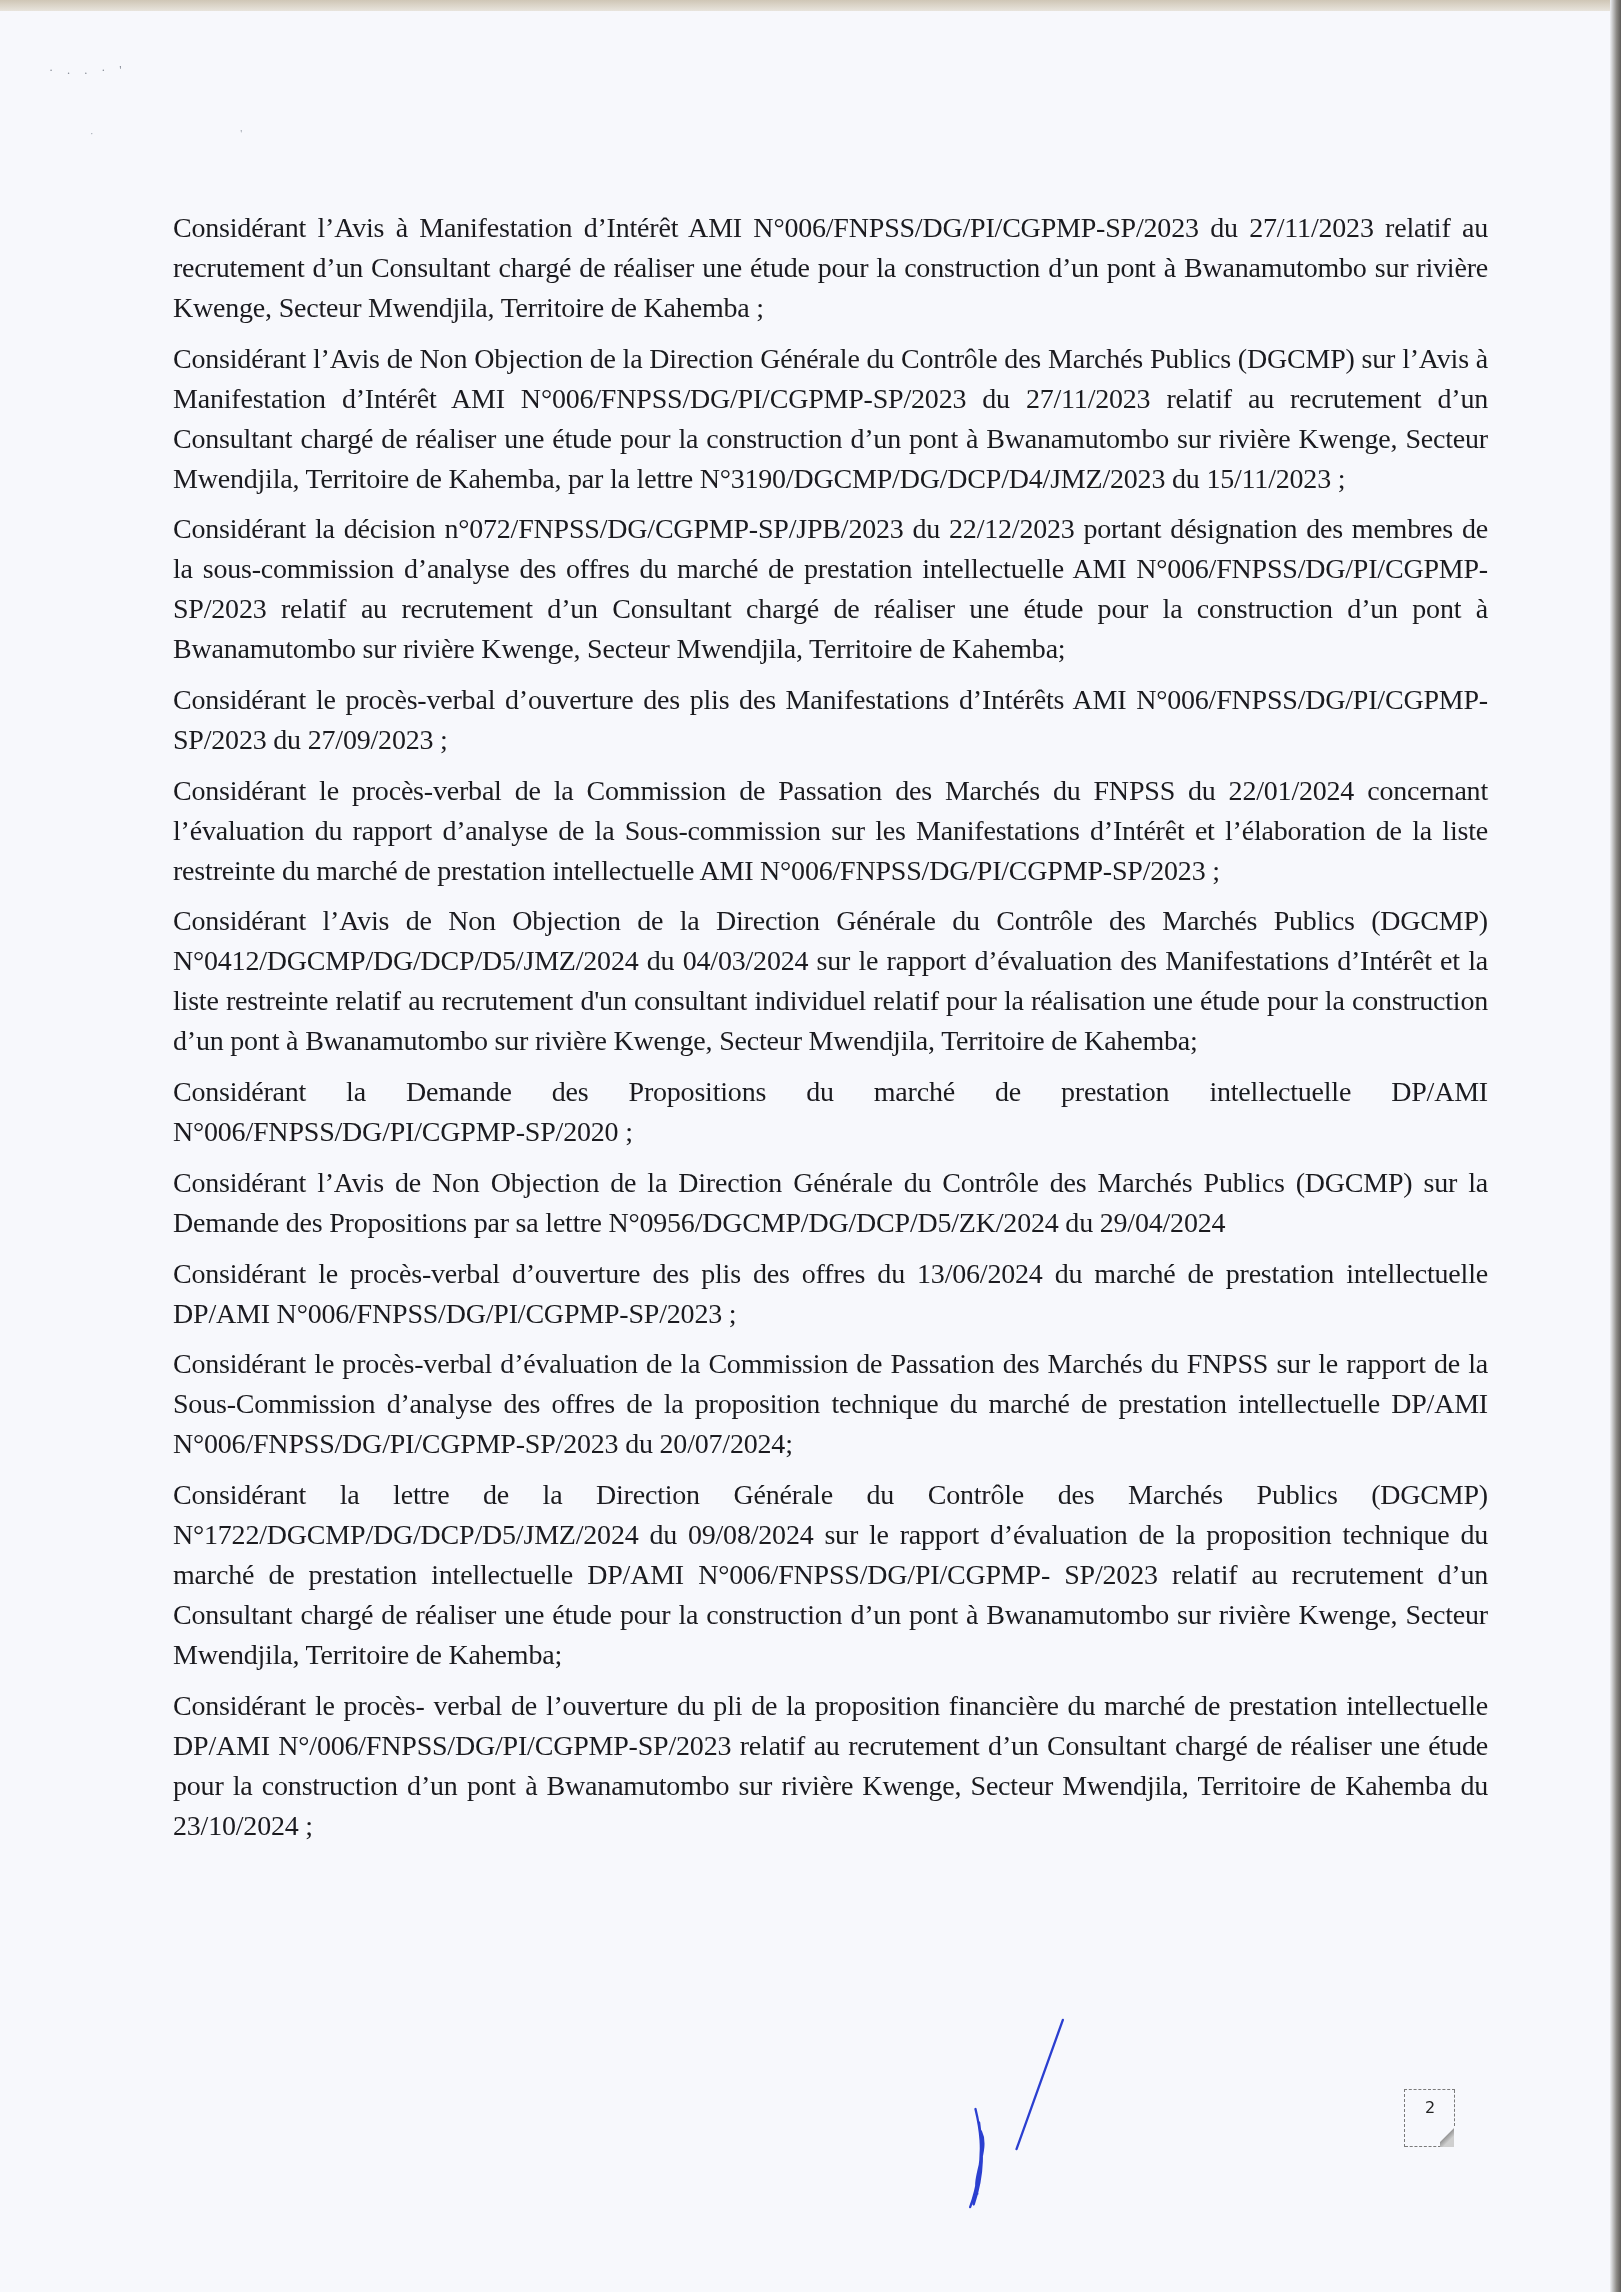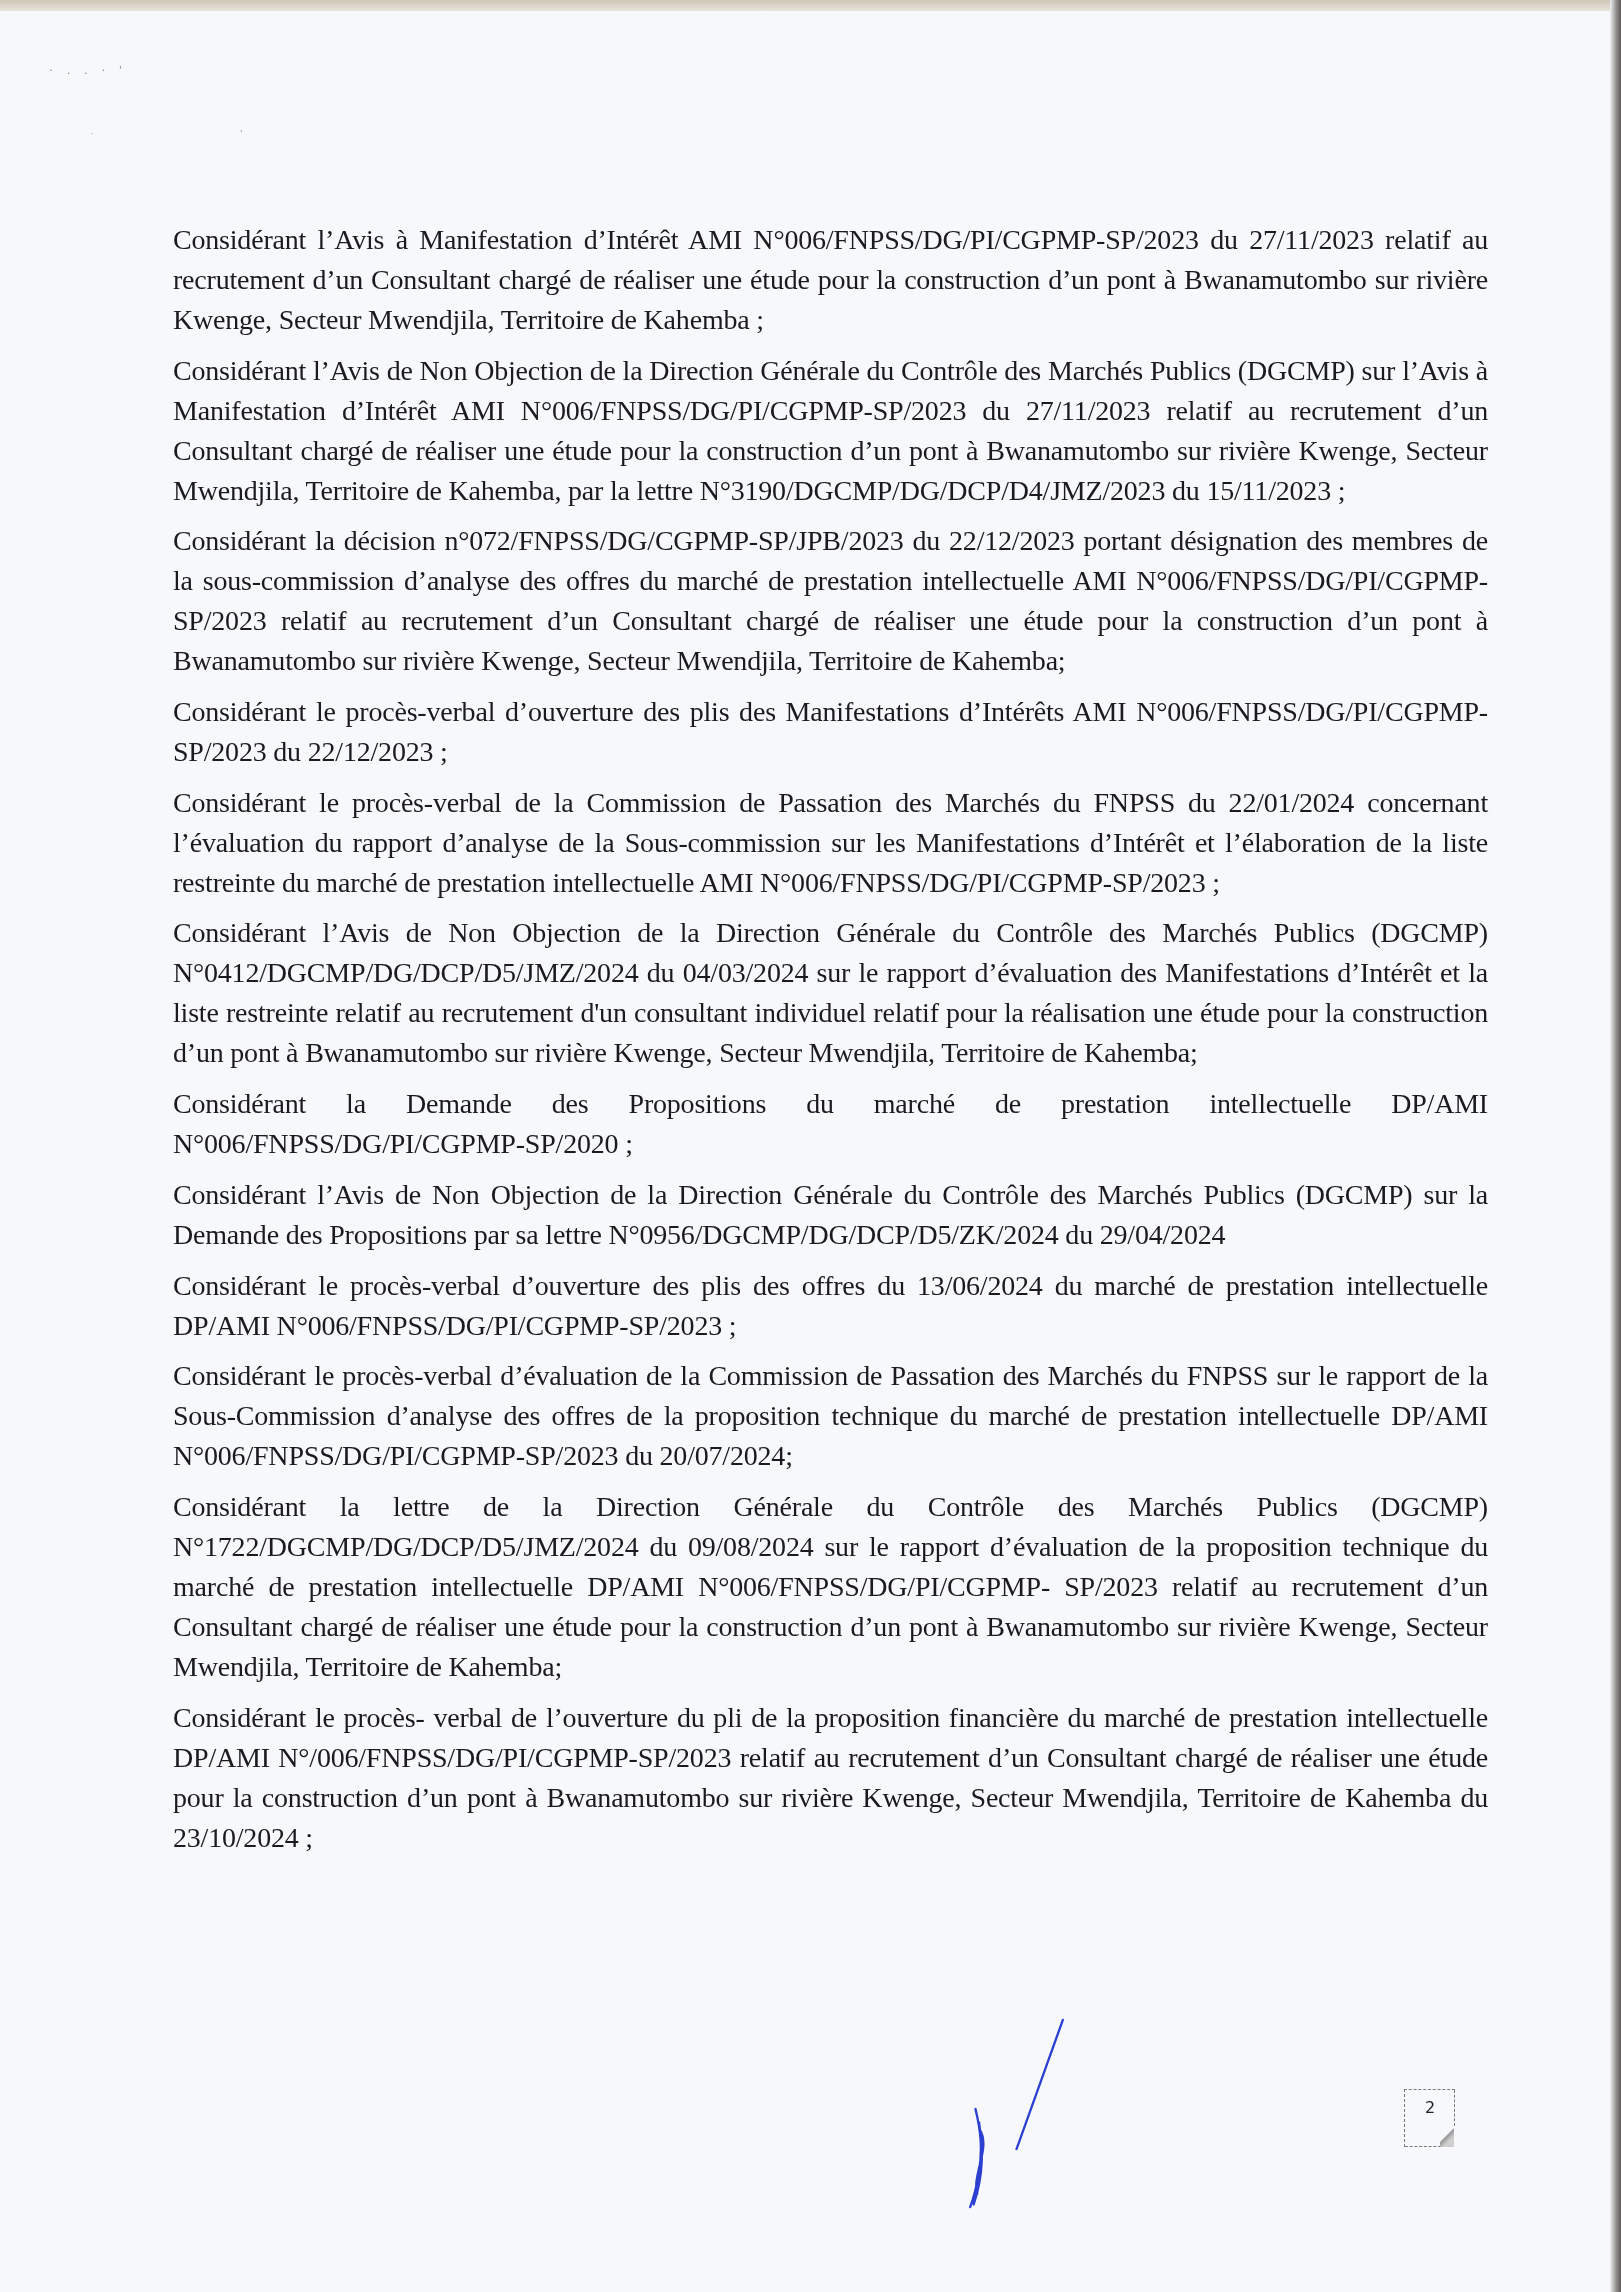--- a/index.html
+++ b/index.html
@@ -43,21 +43,21 @@
     .specks2 {
       position: absolute;
       left: 90px; top: 116px;
       font-size: 10.7px;
       color: #9aa0aa;
       letter-spacing: 72px;
     }
     .content {
       position: absolute;
       left: 173px;
-      top: 220px;
+      top: 208px;
       width: 1315px;
     }
     .para {
       font-size: 28px;
       line-height: 40px;
       text-align: justify;
       margin: 0 0 10.7px 0;
       letter-spacing: -0.2px;
     }
     .signature {
@@ -114,21 +114,21 @@
 <div class="page">
   <div class="specks">· . . · '</div>
   <div class="specks2">· '</div>
 </div>
 <div class="scan-right-edge"></div>
 
 <div class="content">
   <p class="para">Considérant l’Avis à Manifestation d’Intérêt AMI N°006/FNPSS/DG/PI/CGPMP-SP/2023 du 27/11/2023 relatif au recrutement d’un Consultant chargé de réaliser une étude pour la construction d’un pont à Bwanamutombo sur rivière Kwenge, Secteur Mwendjila, Territoire de Kahemba ;</p>
   <p class="para">Considérant l’Avis de Non Objection de la Direction Générale du Contrôle des Marchés Publics (DGCMP) sur l’Avis à Manifestation d’Intérêt AMI N°006/FNPSS/DG/PI/CGPMP-SP/2023 du 27/11/2023 relatif au recrutement d’un Consultant chargé de réaliser une étude pour la construction d’un pont à Bwanamutombo sur rivière Kwenge, Secteur Mwendjila, Territoire de Kahemba, par la lettre N°3190/DGCMP/DG/DCP/D4/JMZ/2023 du 15/11/2023 ;</p>
   <p class="para">Considérant la décision n°072/FNPSS/DG/CGPMP-SP/JPB/2023 du 22/12/2023 portant désignation des membres de la sous-commission d’analyse des offres du marché de prestation intellectuelle AMI N°006/FNPSS/DG/PI/CGPMP-SP/2023 relatif au recrutement d’un Consultant chargé de réaliser une étude pour la construction d’un pont à Bwanamutombo sur rivière Kwenge, Secteur Mwendjila, Territoire de Kahemba;</p>
-  <p class="para">Considérant le procès-verbal d’ouverture des plis des Manifestations d’Intérêts AMI N°006/FNPSS/DG/PI/CGPMP-SP/2023 du 22/12/2023 ;</p>
+  <p class="para">Considérant le procès-verbal d’ouverture des plis des Manifestations d’Intérêts AMI N°006/FNPSS/DG/PI/CGPMP-SP/2023 du 27/09/2023 ;</p>
   <p class="para">Considérant le procès-verbal de la Commission de Passation des Marchés du FNPSS du 22/01/2024 concernant l’évaluation du rapport d’analyse de la Sous-commission sur les Manifestations d’Intérêt et l’élaboration de la liste restreinte du marché de prestation intellectuelle AMI N°006/FNPSS/DG/PI/CGPMP-SP/2023 ;</p>
   <p class="para">Considérant l’Avis de Non Objection de la Direction Générale du Contrôle des Marchés Publics (DGCMP) N°0412/DGCMP/DG/DCP/D5/JMZ/2024 du 04/03/2024 sur le rapport d’évaluation des Manifestations d’Intérêt et la liste restreinte relatif au recrutement d'un consultant individuel relatif pour la réalisation une étude pour la construction d’un pont à Bwanamutombo sur rivière Kwenge, Secteur Mwendjila, Territoire de Kahemba;</p>
   <p class="para">Considérant la Demande des Propositions du marché de prestation intellectuelle DP/AMI N°006/FNPSS/DG/PI/CGPMP-SP/2020 ;</p>
   <p class="para">Considérant l’Avis de Non Objection de la Direction Générale du Contrôle des Marchés Publics (DGCMP) sur la Demande des Propositions par sa lettre N°0956/DGCMP/DG/DCP/D5/ZK/2024 du 29/04/2024</p>
   <p class="para">Considérant le procès-verbal d’ouverture des plis des offres du 13/06/2024 du marché de prestation intellectuelle DP/AMI N°006/FNPSS/DG/PI/CGPMP-SP/2023 ;</p>
   <p class="para">Considérant le procès-verbal d’évaluation de la Commission de Passation des Marchés du FNPSS sur le rapport de la Sous-Commission d’analyse des offres de la proposition technique du marché de prestation intellectuelle DP/AMI N°006/FNPSS/DG/PI/CGPMP-SP/2023 du 20/07/2024;</p>
   <p class="para">Considérant la lettre de la Direction Générale du Contrôle des Marchés Publics (DGCMP) N°1722/DGCMP/DG/DCP/D5/JMZ/2024 du 09/08/2024 sur le rapport d’évaluation de la proposition technique du marché de prestation intellectuelle DP/AMI N°006/FNPSS/DG/PI/CGPMP- SP/2023 relatif au recrutement d’un Consultant chargé de réaliser une étude pour la construction d’un pont à Bwanamutombo sur rivière Kwenge, Secteur Mwendjila, Territoire de Kahemba;</p>
   <p class="para">Considérant le procès- verbal de l’ouverture du pli de la proposition financière du marché de prestation intellectuelle DP/AMI N°/006/FNPSS/DG/PI/CGPMP-SP/2023 relatif au recrutement d’un Consultant chargé de réaliser une étude pour la construction d’un pont à Bwanamutombo sur rivière Kwenge, Secteur Mwendjila, Territoire de Kahemba du 23/10/2024 ;</p>
 </div>
 

